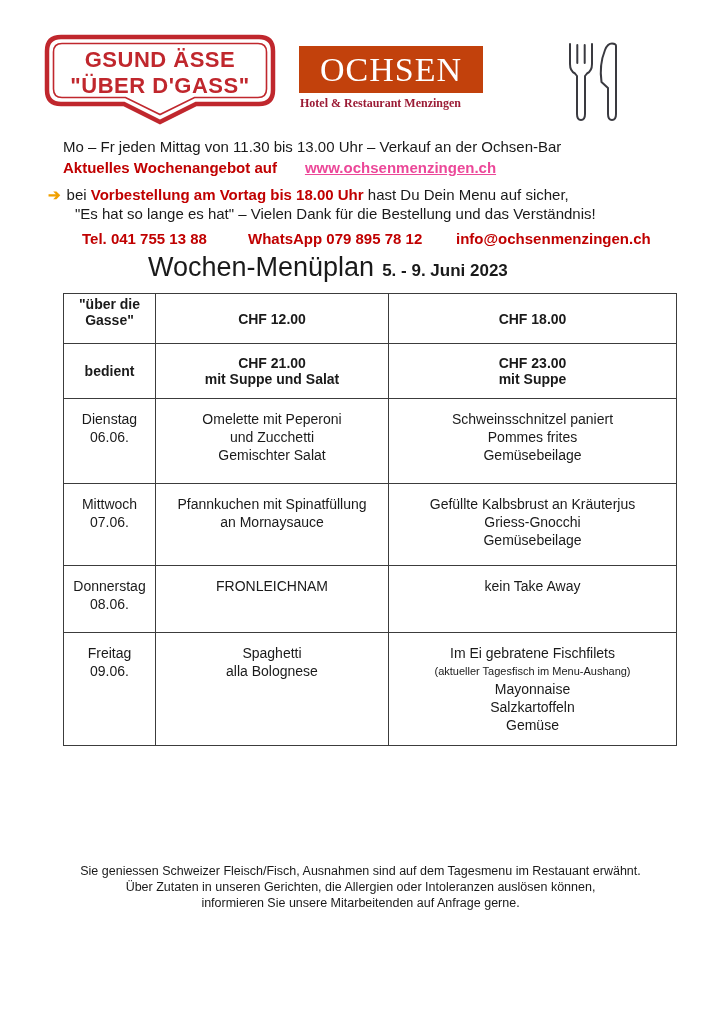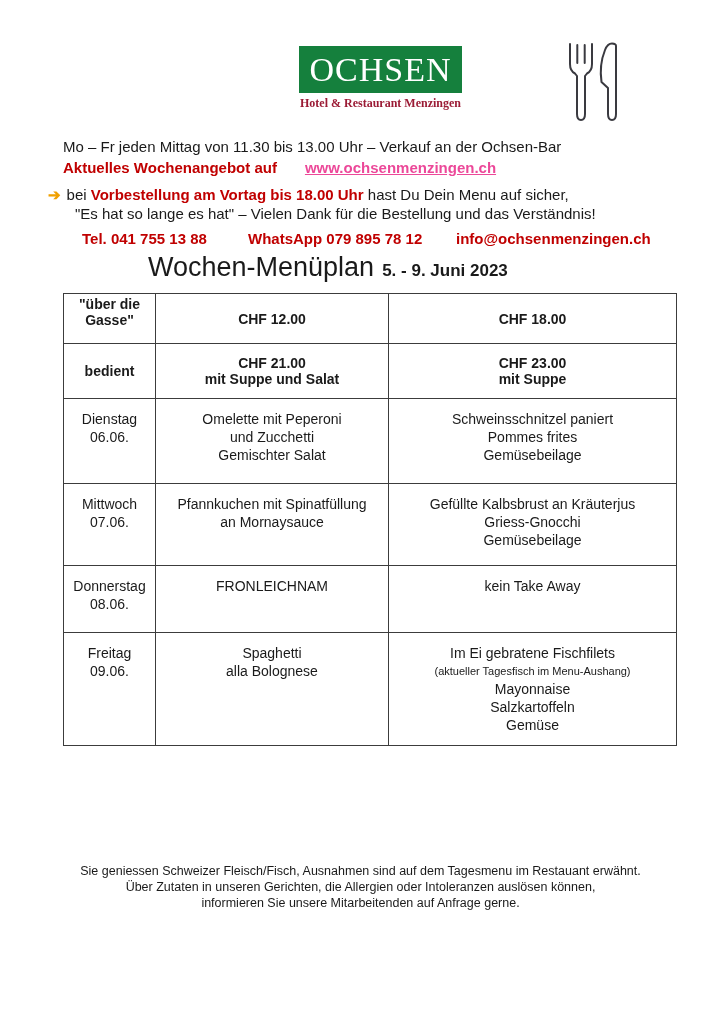--- a/index.html
+++ b/index.html
@@ -13,21 +13,21 @@
 
   
   .bubble { position:absolute; left:44px; top:34px; width:232px; height:96px; }
   .bubble svg { position:absolute; left:0; top:0; }
   .bubble-text {
     position:absolute; left:0; top:13px; width:232px; text-align:center;
     color:#c0272d; font-weight:bold; font-size:22px; line-height:26px; letter-spacing:.5px;
   }
   .brand { position:absolute; left:299px; top:46px; width:180px; text-align:center; }
   .brand-box {
-    width:163px; height:47px; background:#15803d; color:#ffffff;
+    width:184px; height:47px; background:#c2410c; color:#ffffff;
     font-family:"Liberation Serif", serif; font-size:34px; line-height:47px;
     text-align:center; letter-spacing:1px;
   }
   .brand-sub {
     margin-top:3px; width:163px; color:#9b1b35;
     font-family:"Liberation Serif", serif; font-size:12px; font-weight:bold;
   }
   .cutlery { position:absolute; left:554px; top:38px; }
 
   
@@ -76,20 +76,30 @@
   .footer {
     position:absolute; left:0; top:863px; width:721px;
     text-align:center; font-size:12.5px; line-height:16px;
   }
 </style>
 </head>
 <body>
 
 <div class="page">
 
+  <div class="bubble">
+    <svg width="232" height="96" viewBox="0 0 232 96">
+      <path d="M 17 3 H 215 Q 229 3 229 17 V 56 Q 229 70 215 70 H 152 L 116 88 L 80 70 H 17 Q 3 70 3 56 V 17 Q 3 3 17 3 Z" fill="none" stroke="#c0272d" stroke-width="4.5"></path>
+      <path d="M 18 9.5 H 214 Q 222.5 9.5 222.5 18 V 55 Q 222.5 63.5 214 63.5 H 150.5 L 116 80.5 L 81.5 63.5 H 18 Q 9.5 63.5 9.5 55 V 18 Q 9.5 9.5 18 9.5 Z" fill="none" stroke="#c0272d" stroke-width="1.6"></path>
+    </svg>
+    <div class="bubble-text">
+      <div>GSUND ÄSSE</div>
+      <div>"ÜBER D'GASS"</div>
+    </div>
+  </div>
 
   <div class="brand">
     <div class="brand-box">OCHSEN</div>
     <div class="brand-sub">Hotel &amp; Restaurant Menzingen</div>
   </div>
 
   <div class="cutlery">
     <svg width="76" height="88" viewBox="0 0 76 88">
       <g fill="none" stroke="#3a3a40" stroke-width="2" stroke-linecap="round" stroke-linejoin="round">
         <path d="M16 6 V 26 Q 16 33 21 35.5 L 23 38 L 23 76 Q 23 82 27 82 Q 31 82 31 76 L 31 38 L 33 35.5 Q 38 33 38 26 V 6"></path>

